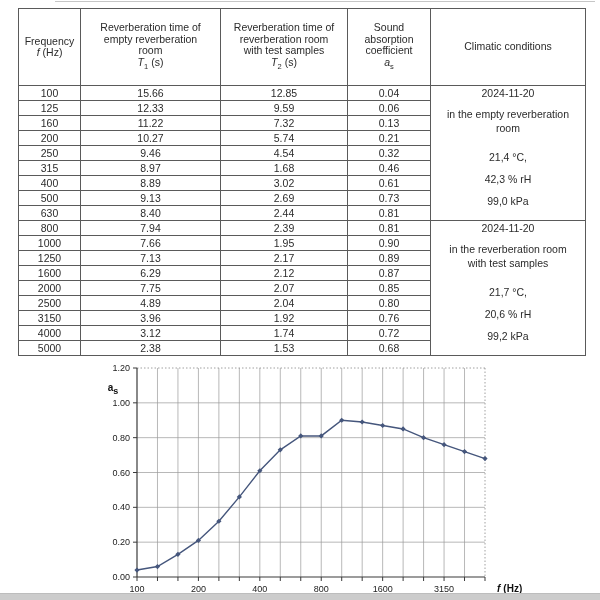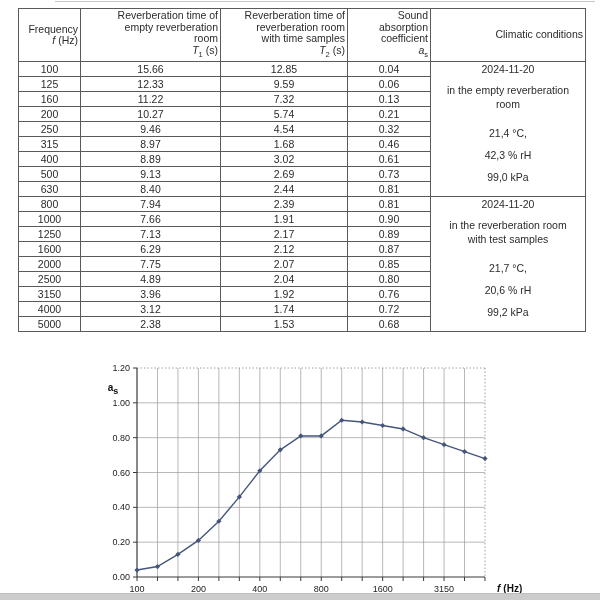--- a/index.html
+++ b/index.html
@@ -3,21 +3,21 @@
 <meta charset="utf-8">
 <style>
   html,body{margin:0;padding:0;background:#fff;}
   .page{position:relative;width:600px;height:600px;background:#ffffff;overflow:hidden;
         font-family:"Liberation Sans",sans-serif;color:#2b2b2b;}
   .artifact-top{position:absolute;top:1px;left:55px;width:540px;height:1px;background:#c6c6c6;}
   .artifact-bottom{position:absolute;top:593px;left:0;width:600px;height:7px;background:#cccccc;border-top:1px solid #bdbdbd;}
 
   table.meas{position:absolute;top:8px;left:18px;width:567px;border-collapse:collapse;table-layout:fixed;}
   table.meas th,table.meas td{border:1px solid #5a5a5a;padding:0;text-align:center;}
-  table.meas thead th{font-size:10.5px;font-weight:normal;line-height:11.5px;height:46px;vertical-align:middle;padding:1px 2px;text-align:right;}
+  table.meas thead th{font-size:10.5px;font-weight:normal;line-height:11.5px;height:46px;vertical-align:middle;padding:13px 2px;}
   table.meas tbody td{font-size:10.5px;height:14px;line-height:14px;}
   .sym{font-weight:normal;}
   .sym i{font-style:italic;}
   .sym sub{font-size:7.5px;}
   .sym .unit{margin-left:3px;}
   td.clim{vertical-align:top;font-size:10.5px;line-height:12px;padding-top:8px;margin-left:12px;}
   .clim-date{margin-bottom:7px;}
   .clim-loc{margin-bottom:15px;padding:0 10px;}
   .clim-line{margin-bottom:8px;}
 
@@ -49,21 +49,21 @@
         </th>
         <th>
           <div>Reverberation time of</div>
           <div>empty reverberation</div>
           <div>room</div>
           <div class="sym"><i>T</i><sub>1</sub><span class="unit">(s)</span></div>
         </th>
         <th>
           <div>Reverberation time of</div>
           <div>reverberation room</div>
-          <div>with time samples</div>
+          <div>with test samples</div>
           <div class="sym"><i>T</i><sub>2</sub><span class="unit">(s)</span></div>
         </th>
         <th>
           <div>Sound</div>
           <div>absorption</div>
           <div>coefficient</div>
           <div class="sym"><i>a</i><sub>s</sub></div>
         </th>
         <th>
           <div>Climatic conditions</div>
@@ -141,21 +141,21 @@
             <div class="clim-date">2024-11-20</div>
             <div class="clim-loc">in the reverberation room with test samples</div>
             <div class="clim-line">21,7 °C,</div>
             <div class="clim-line">20,6 % rH</div>
             <div class="clim-line">99,2 kPa</div>
           </td>
         </tr>
         <tr>
           <td>1000</td>
           <td>7.66</td>
-          <td>1.91</td>
+          <td>1.95</td>
           <td>0.90</td>
         </tr>
         <tr>
           <td>1250</td>
           <td>7.13</td>
           <td>2.17</td>
           <td>0.89</td>
         </tr>
         <tr>
           <td>1600</td>

